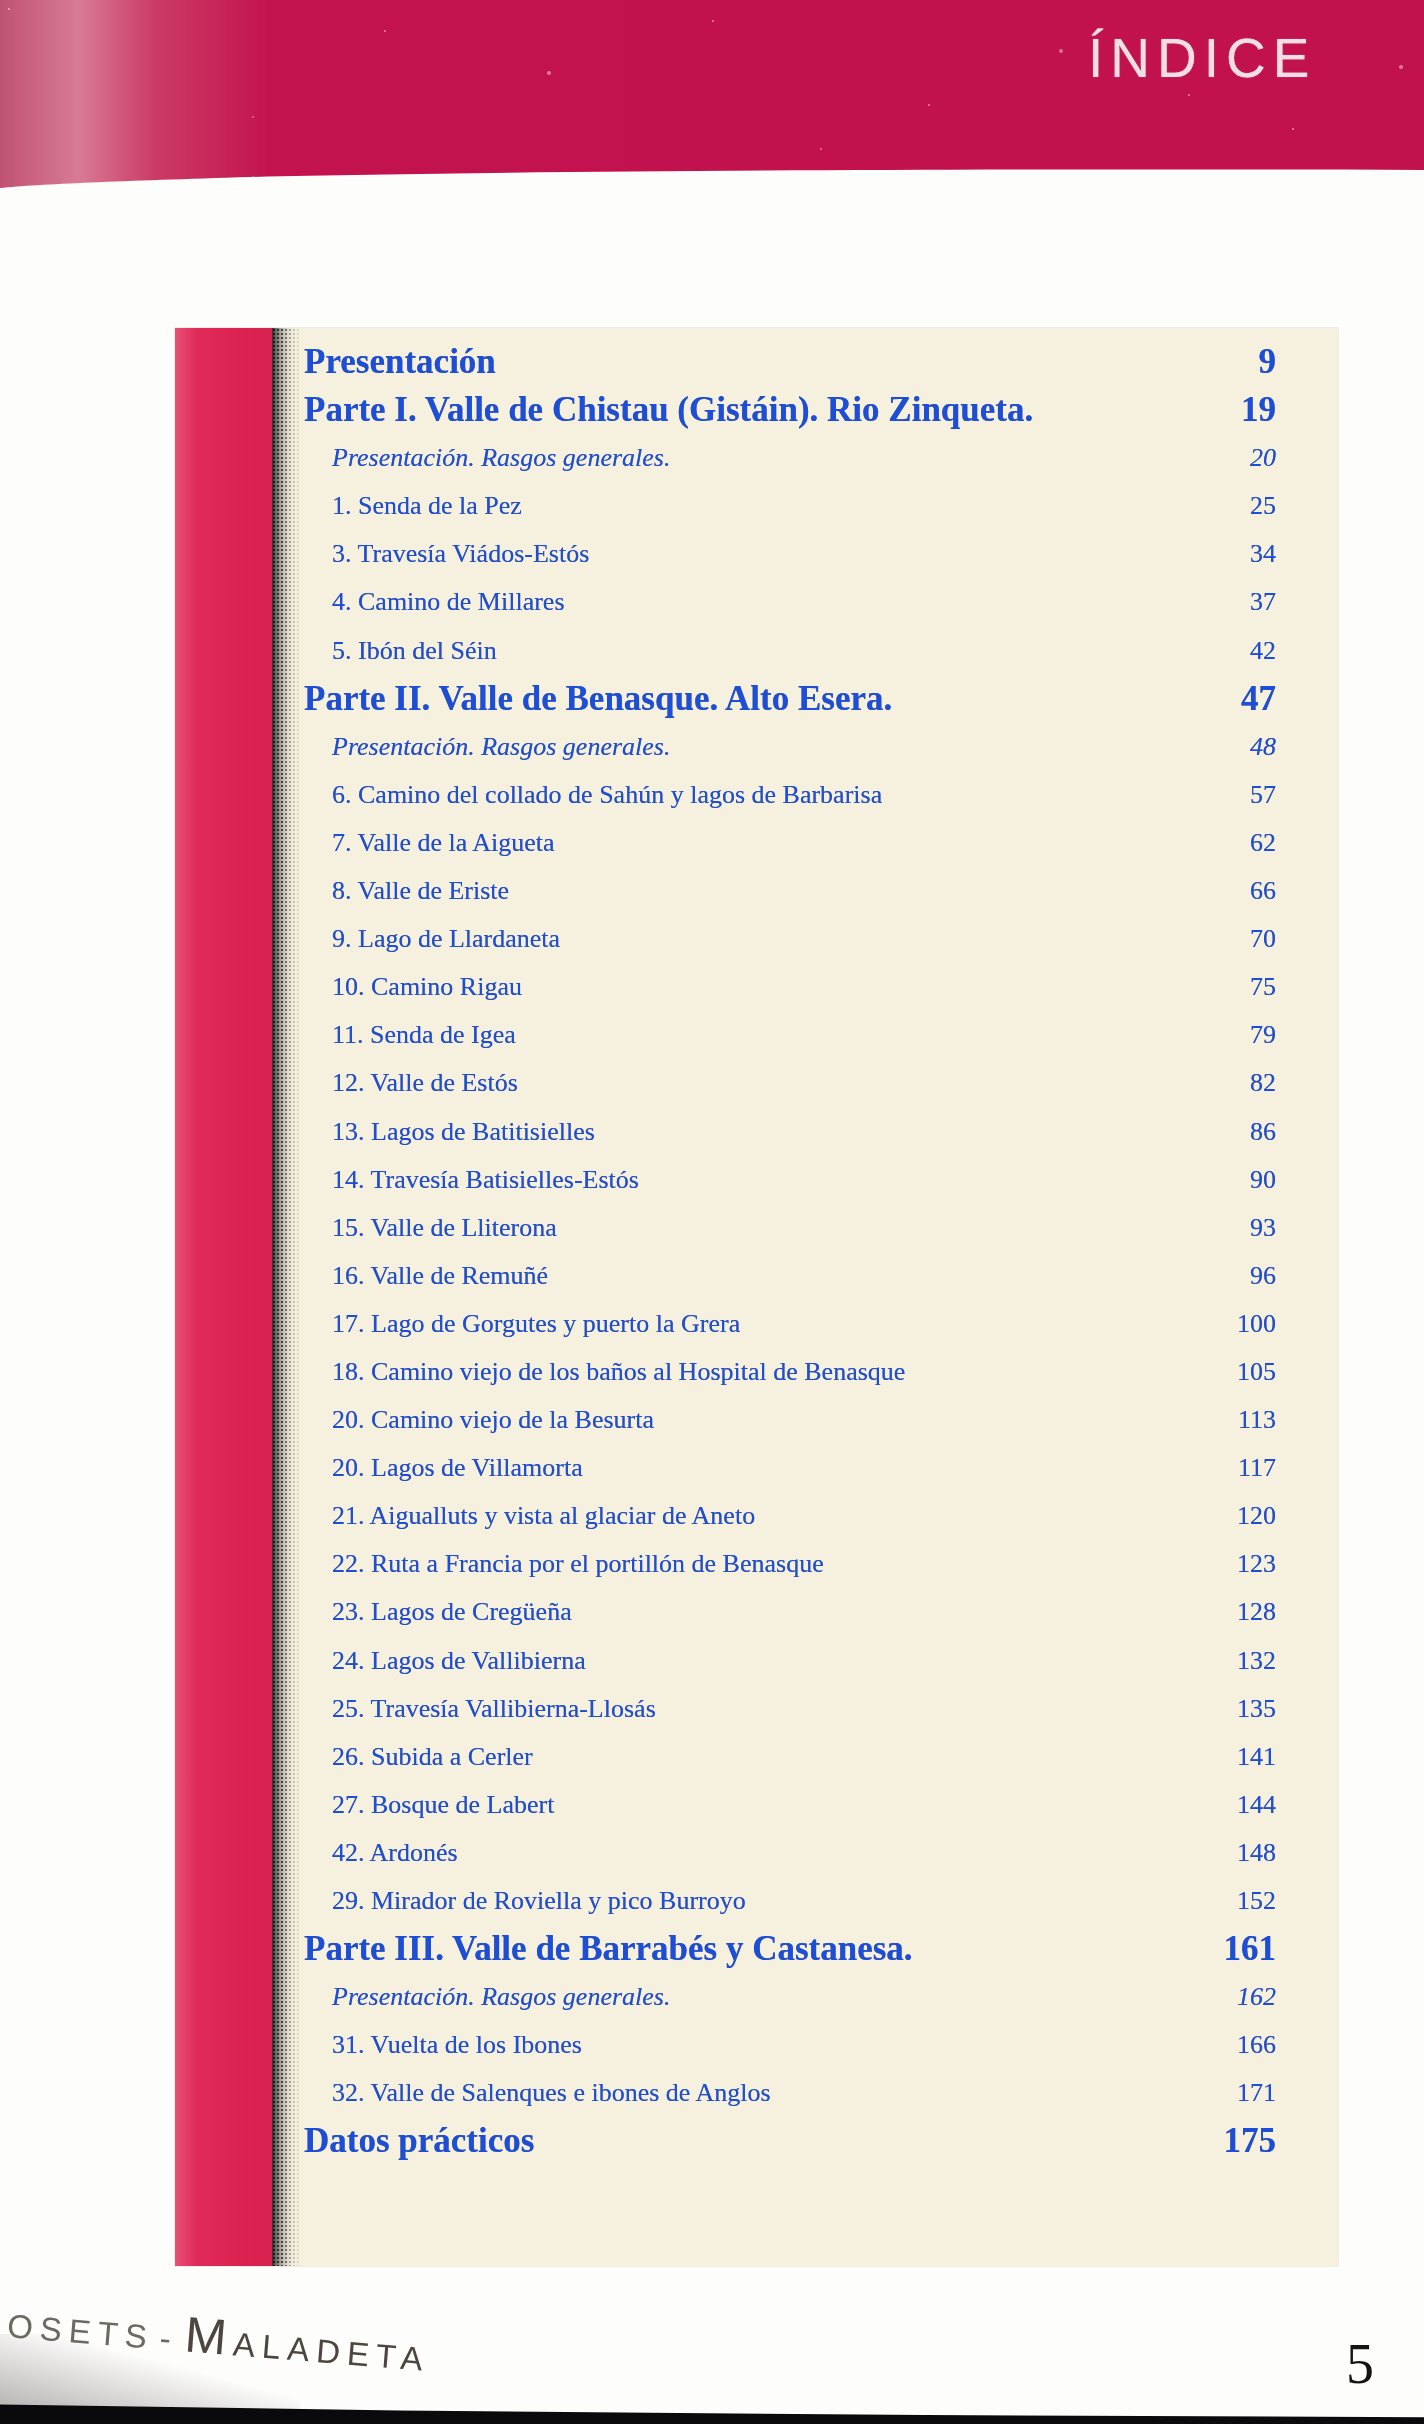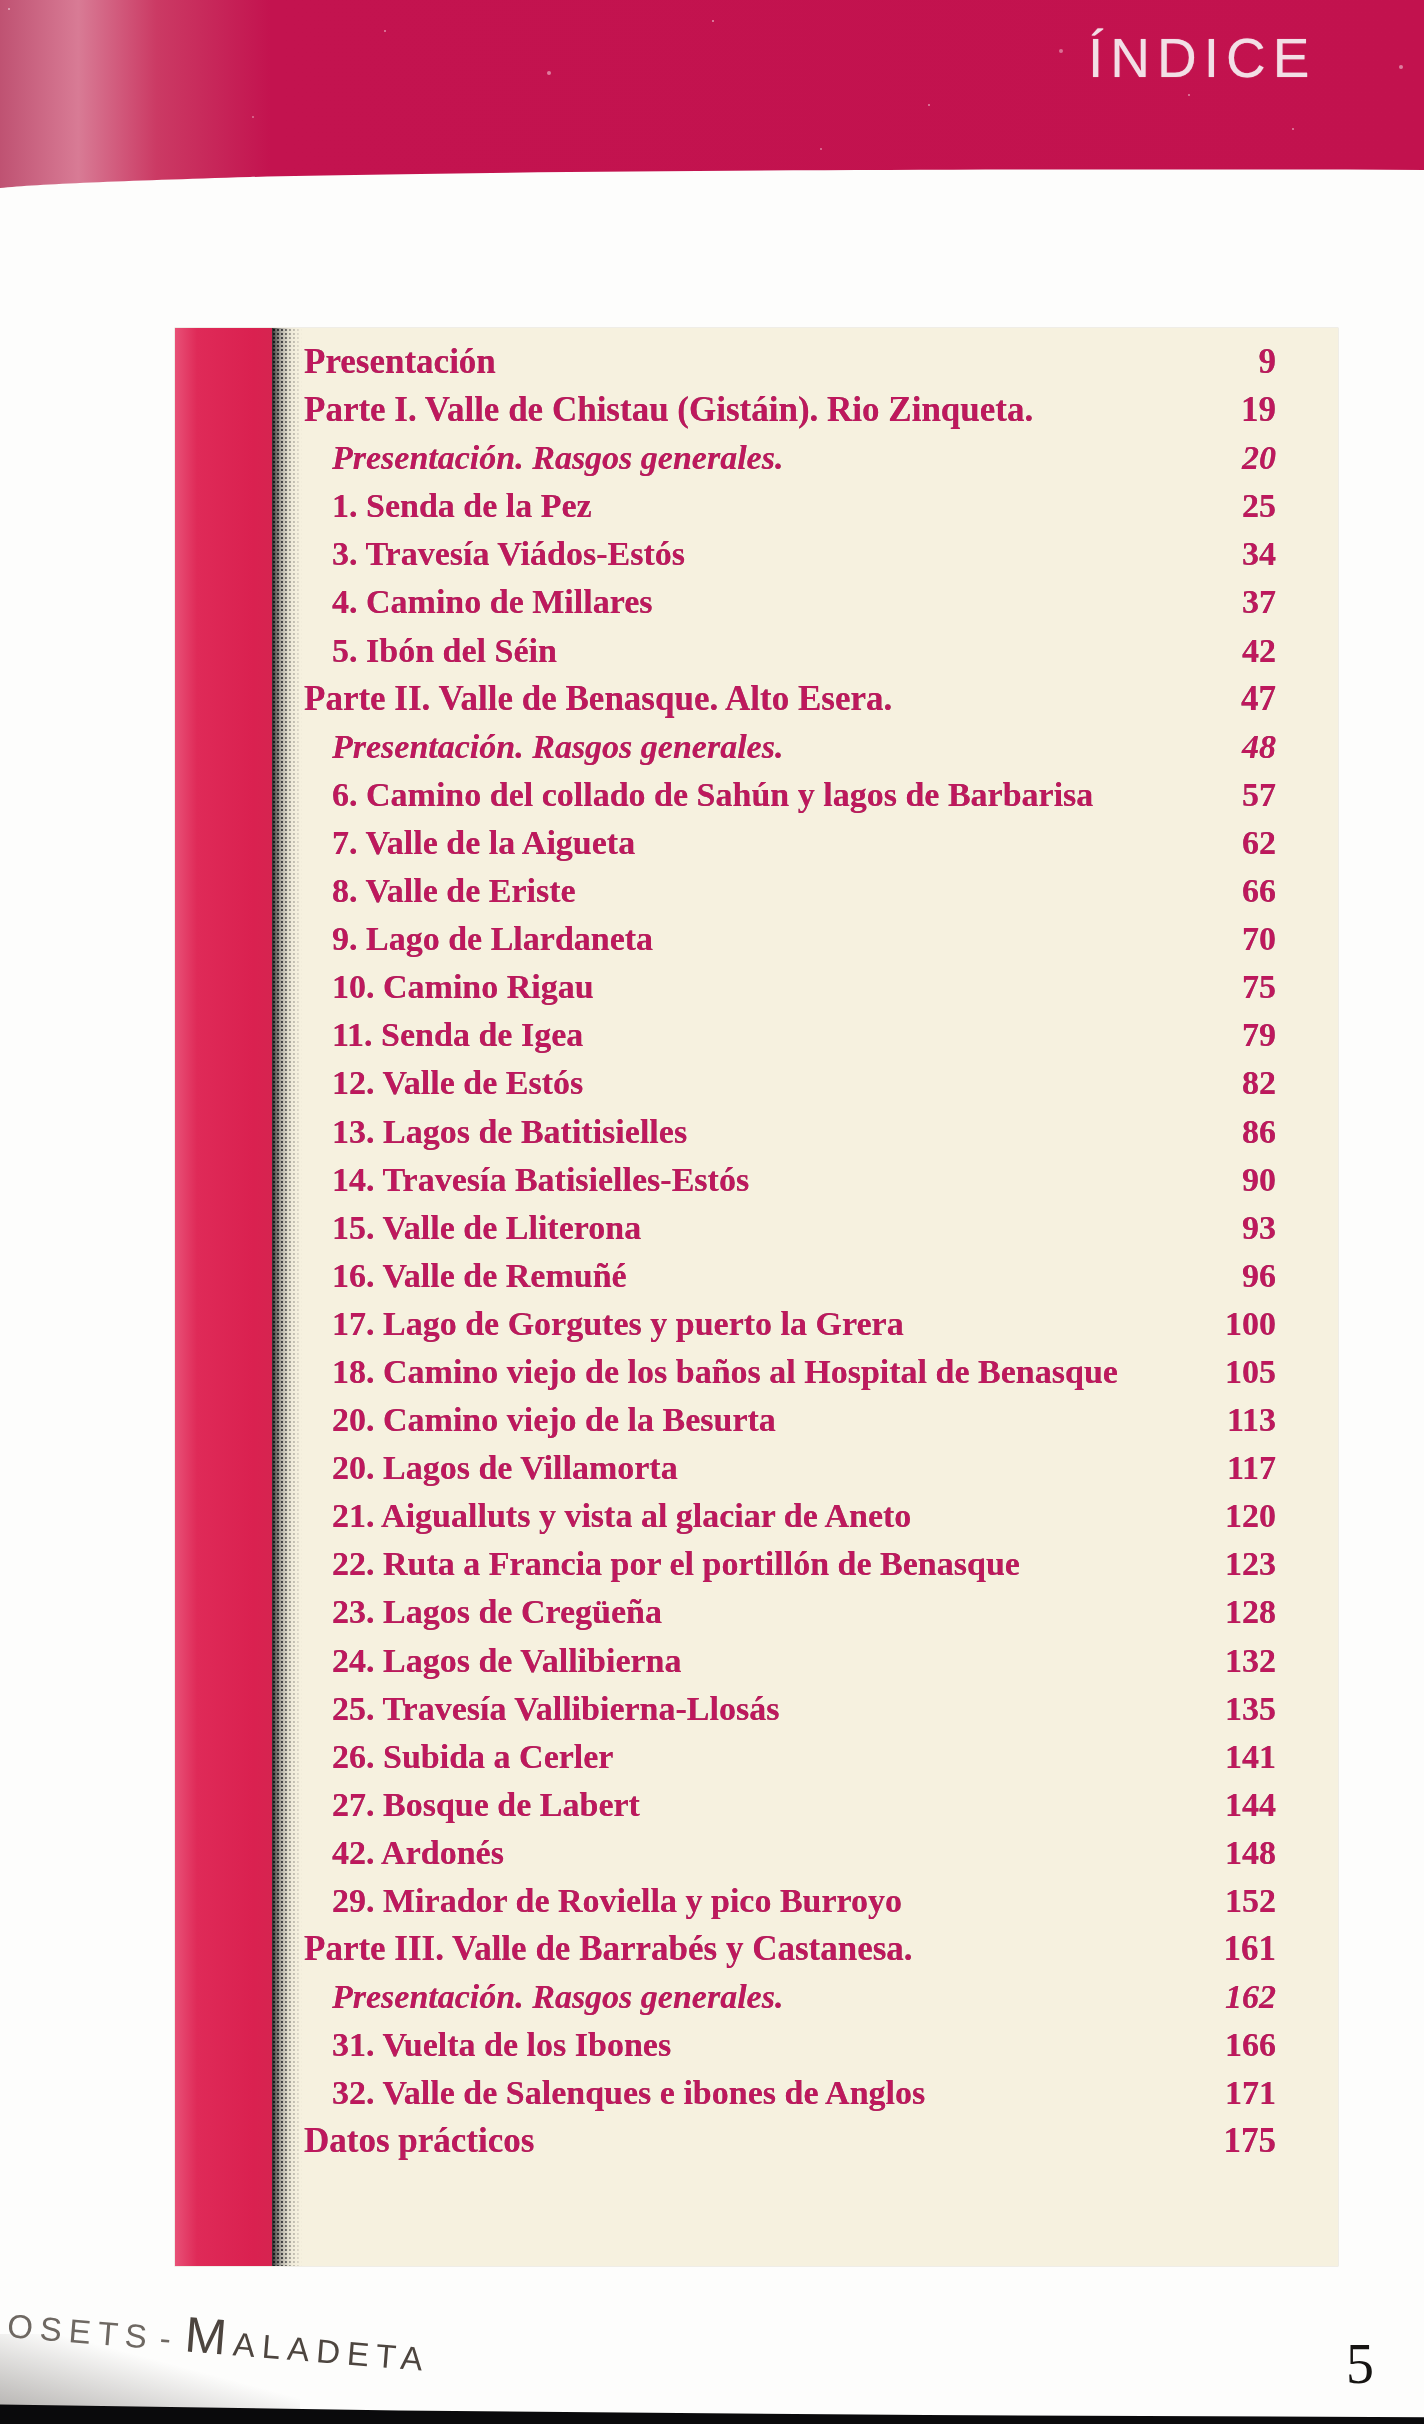--- a/index.html
+++ b/index.html
@@ -49,28 +49,27 @@
     background:
       linear-gradient(90deg,rgba(12,12,16,.85) 0px,rgba(30,30,38,.35) 10px,rgba(60,60,66,.12) 20px,rgba(0,0,0,0) 30px),
       radial-gradient(circle,#17171c 1.1px,rgba(0,0,0,0) 1.5px);
     background-size:100% 100%,4px 4px;
     -webkit-mask-image:linear-gradient(90deg,#000 0%,rgba(0,0,0,.8) 35%,rgba(0,0,0,.3) 65%,transparent 100%);
             mask-image:linear-gradient(90deg,#000 0%,rgba(0,0,0,.8) 35%,rgba(0,0,0,.3) 65%,transparent 100%);
   }
   .toc{
     position:absolute;left:123px;right:0;top:0;bottom:0;
     padding:10px 62px 0 6px;
-    color:#be185d;
+    color:#1d4ed8;
   }
   .row{
     display:flex;justify-content:space-between;align-items:baseline;
     height:48.1px;line-height:48.1px;white-space:nowrap;
-    font-size:34px;
+    font-size:26px;
     text-shadow:0 0 .5px rgba(40,35,30,.55);
-    font-weight:bold;
   }
   .row .t{overflow:visible;}
   .row .p{margin-left:12px;}
   .row.part{font-weight:700;font-size:35px;}
   .row.item .t{padding-left:28px;}
   .row.sub{font-style:italic;}
   .row.sub .t{padding-left:28px;}
   .row.sub .p{font-style:italic;}
 
   

